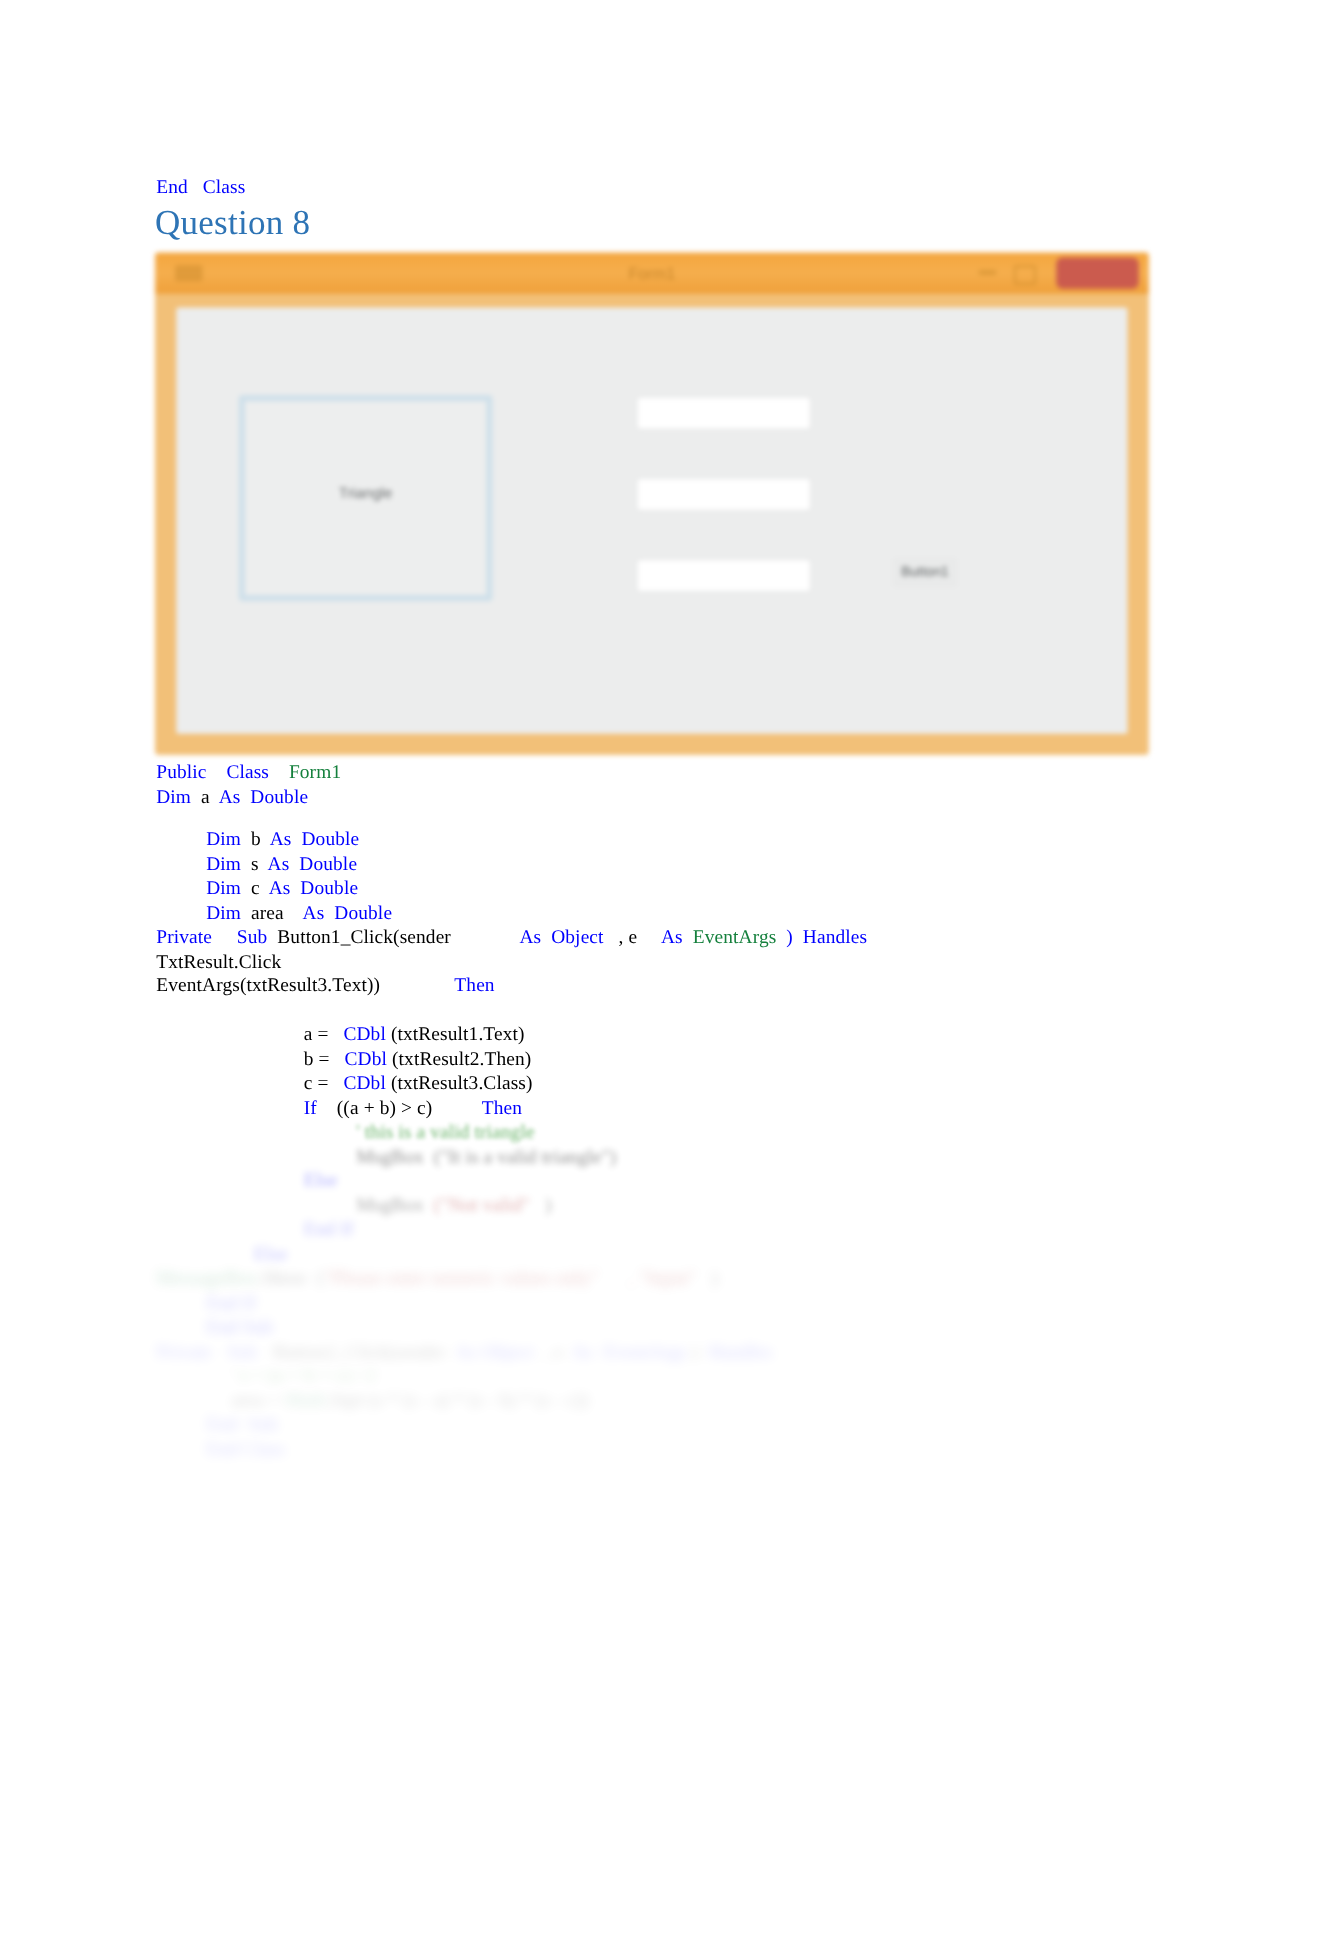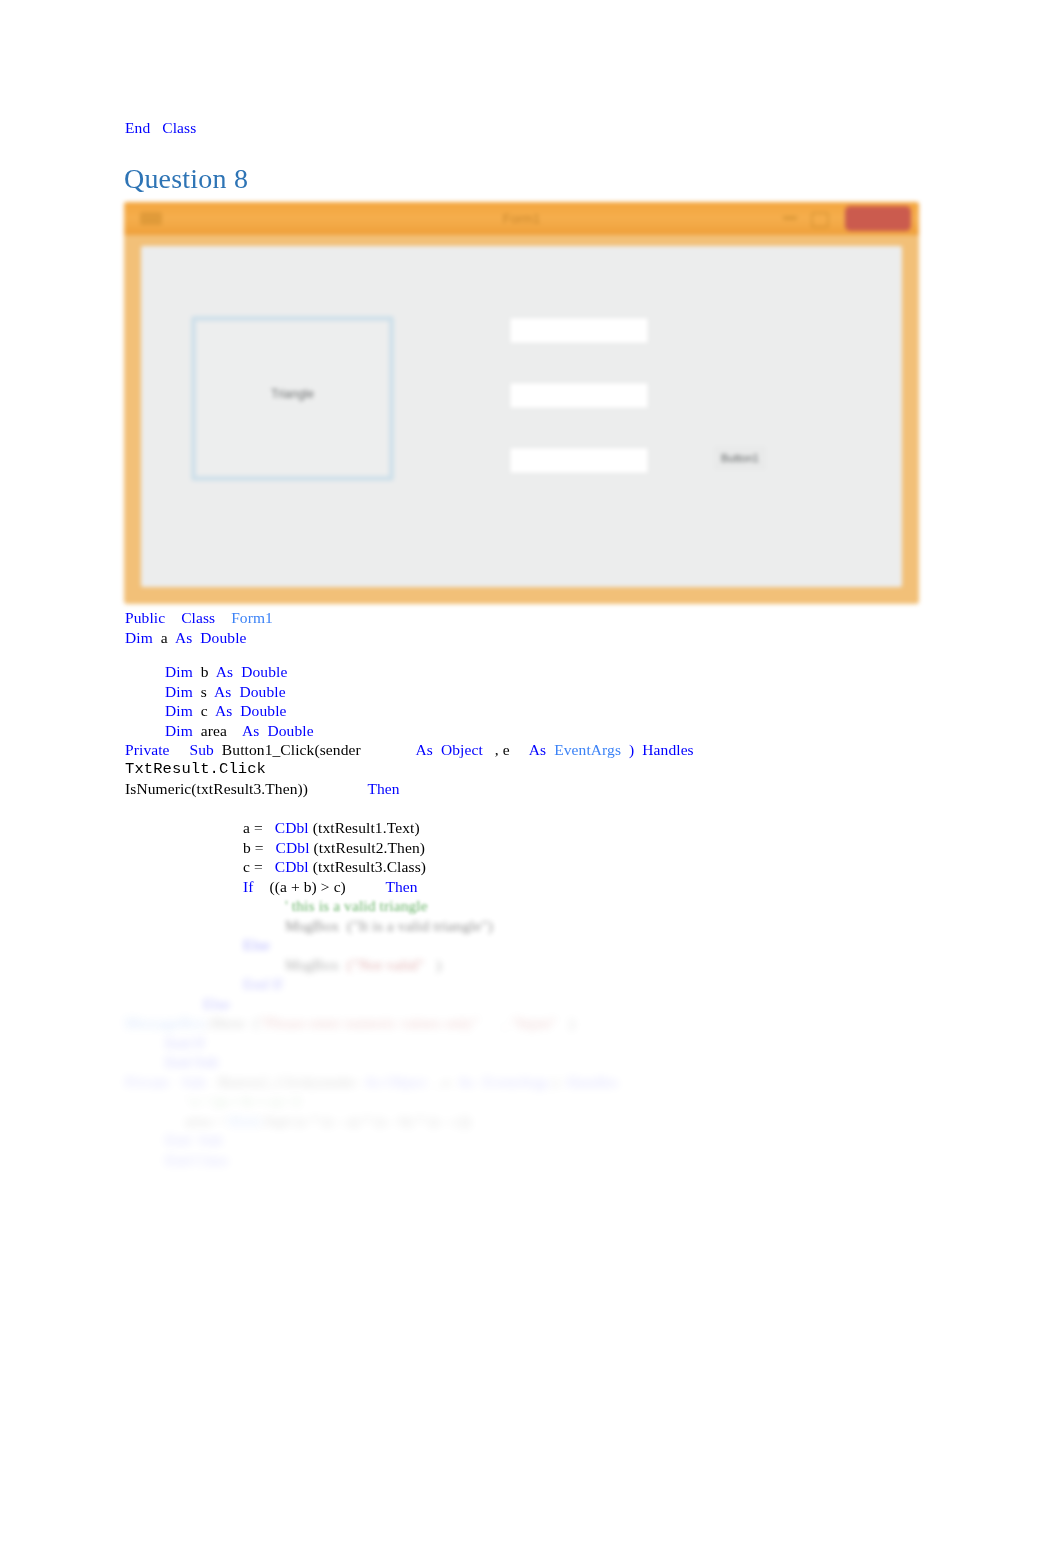--- a/index.html
+++ b/index.html
@@ -26,29 +26,29 @@
   
   .code-line {
     font-family: "Liberation Serif", "DejaVu Serif", serif;
     font-size: 15.5px;
     line-height: 19.5px;
     color: #000000;
     white-space: pre;
     letter-spacing: 0.1px;
   }
   .kw  { color: #0000FF; }
-  .typ { color: #3b82f6; }
+  .typ { color: #15803d; }
   .str { color: #A31515; }
   .cmt { color: #008000; }
 
   
   #end-class-line {
     position: absolute;
     left: 125px;
-    top: 118px;
+    top: 140px;
   }
 
   
   #page-title {
     position: absolute;
     left: 124px;
     top: 163px;
     font-family: "Liberation Serif", "DejaVu Serif", serif;
     font-size: 28px;
     line-height: 32px;
@@ -220,22 +220,22 @@
   </div>
 
   <div id="code-block">
       <div class="code-line" style="padding-left: 0px;"><span class="kw">Public</span><span>    </span><span class="kw">Class</span><span>    </span><span class="typ">Form1</span></div>
       <div class="code-line" style="padding-left: 0px;"><span class="kw">Dim</span><span>  </span><span>a</span><span>  </span><span class="kw">As</span><span>  </span><span class="kw">Double</span></div>
       <div class="code-line" style="padding-left: 40px; margin-top: 15px;"><span class="kw">Dim</span><span>  </span><span>b</span><span>  </span><span class="kw">As</span><span>  </span><span class="kw">Double</span></div>
       <div class="code-line" style="padding-left: 40px;"><span class="kw">Dim</span><span>  </span><span>s</span><span>  </span><span class="kw">As</span><span>  </span><span class="kw">Double</span></div>
       <div class="code-line" style="padding-left: 40px;"><span class="kw">Dim</span><span>  </span><span>c</span><span>  </span><span class="kw">As</span><span>  </span><span class="kw">Double</span></div>
       <div class="code-line" style="padding-left: 40px;"><span class="kw">Dim</span><span>  </span><span>area</span><span>    </span><span class="kw">As</span><span>  </span><span class="kw">Double</span></div>
       <div class="code-line" style="padding-left: 0px;"><span class="kw">Private</span><span>     </span><span class="kw">Sub</span><span>  </span><span>Button1_Click(sender</span><span>              </span><span class="kw">As</span><span>  </span><span class="kw">Object</span><span>   </span><span>, e</span><span>     </span><span class="kw">As</span><span>  </span><span class="typ">EventArgs</span><span>  </span><span class="kw">)</span><span>  </span><span class="kw">Handles</span></div>
-      <div class="code-line" style="padding-left: 0px; font-family: Liberation Mono, monospace;"><span>TxtResult.Click</span></div>
-      <div class="code-line" style="padding-left: 0px;"><span>IsNumeric(txtResult3.Then))</span><span>               </span><span class="kw">Then</span></div>
+      <div class="code-line" style="padding-left: 0px;"><span>TxtResult.Click</span></div>
+      <div class="code-line" style="padding-left: 0px;"><span>EventArgs(txtResult3.Text))</span><span>               </span><span class="kw">Then</span></div>
       <div class="code-line" style="padding-left: 0px;"><span> </span></div>
       <div class="code-line" style="padding-left: 118px;"><span>a =</span><span>   </span><span class="kw">CDbl</span><span> </span><span>(txtResult1.Text)</span></div>
       <div class="code-line" style="padding-left: 118px;"><span>b =</span><span>   </span><span class="kw">CDbl</span><span> </span><span>(txtResult2.Then)</span></div>
       <div class="code-line" style="padding-left: 118px;"><span>c =</span><span>   </span><span class="kw">CDbl</span><span> </span><span>(txtResult3.Class)</span></div>
       <div class="code-line" style="padding-left: 118px;"><span class="kw">If</span><span>    </span><span>((a + b) &gt; c)</span><span>          </span><span class="kw">Then</span></div>
       <div class="code-line fade-1" style="padding-left: 160px;"><span class="cmt">' this is a valid triangle</span></div>
       <div class="code-line fade-2" style="padding-left: 160px;"><span>MsgBox</span><span>  </span><span>("It is a valid triangle")</span></div>
       <div class="code-line fade-3" style="padding-left: 118px;"><span class="kw">Else</span></div>
       <div class="code-line fade-3" style="padding-left: 160px;"><span>MsgBox</span><span>  </span><span class="str">("Not valid"</span><span>   </span><span>)</span></div>
       <div class="code-line fade-4" style="padding-left: 118px;"><span class="kw">End If</span></div>

